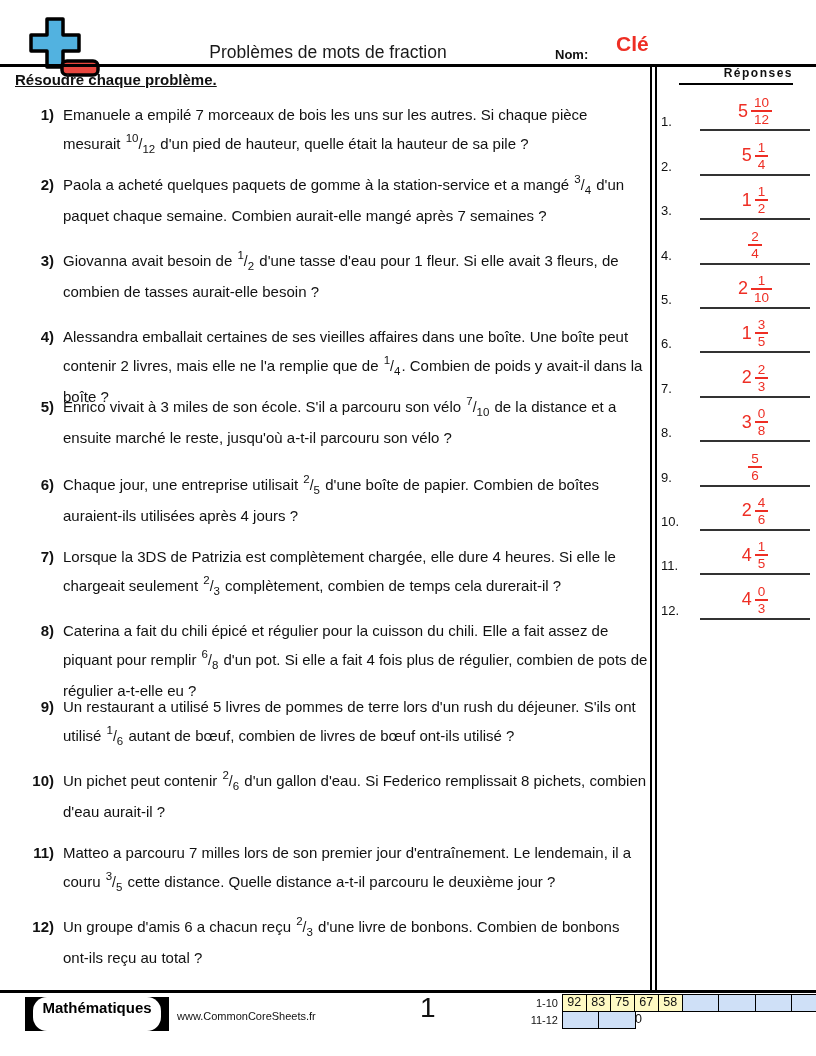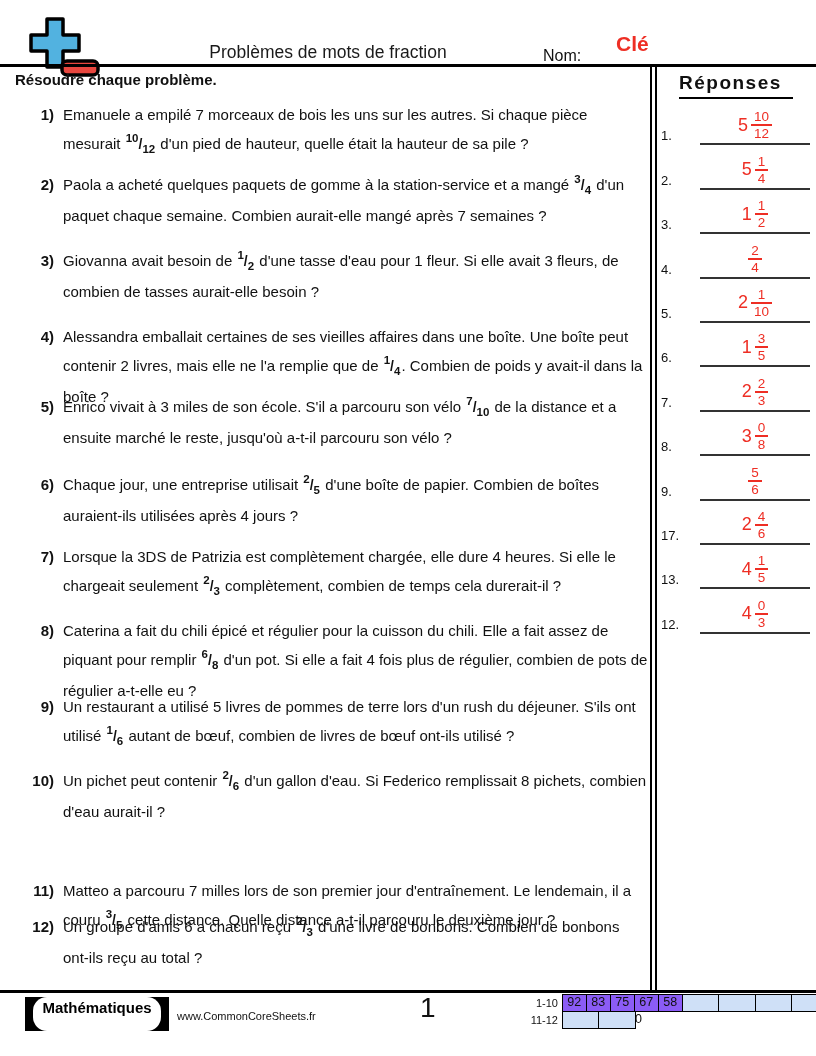--- a/index.html
+++ b/index.html
@@ -4,45 +4,45 @@
 <title>Problèmes de mots de fraction</title>
 <style>
   html,body{margin:0;padding:0;background:#fff;}
   #page{position:relative;width:816px;height:1056px;background:#fff;overflow:hidden;
         font-family:"Liberation Sans","DejaVu Sans",sans-serif;color:#111;}
 
   
   #logo{position:absolute;left:22px;top:15px;}
   #page-title{position:absolute;left:108px;top:42px;width:440px;text-align:center;
               font-size:17.5px;color:#1a1a1a;}
-  #name-label{position:absolute;left:543px;top:47px;font-size:16px;}
+  #name-label{position:absolute;left:555px;top:47px;font-size:13px;font-weight:bold;}
   #name-value{position:absolute;left:616px;top:32px;font-size:21px;font-weight:bold;
               color:var(--red,#ee2e24);}
   .hrule{position:absolute;left:0;width:816px;height:3px;background:#000;}
   #rule-top{top:64px;}
   #rule-bottom{top:990px;}
-  #instructions{position:absolute;left:15px;top:71px;font-size:15px;font-weight:bold;}
+  #instructions{position:absolute;left:15px;top:71px;font-size:15px;font-weight:bold;text-decoration:underline;}
 
   
   #vsep{position:absolute;left:650px;top:64px;height:929px;width:3px;
         border-left:2px solid #000;border-right:2px solid #000;}
 
   
   .problem{position:absolute;left:28px;width:620px;display:flex;}
   .pnum{flex:none;width:26px;text-align:right;font-weight:bold;font-size:15px;
         line-height:29px;margin-right:9px;}
   .ptext{font-size:15px;line-height:29px;width:585px;}
-  .ifrac{white-space:nowrap;padding:0 1px;font-weight:bold;}
+  .ifrac{white-space:nowrap;padding:0 1px;}
   .inu{font-size:11.5px;position:relative;top:-7px;}
   .isl{font-size:14px;}
   .ide{font-size:11.5px;position:relative;top:4px;}
 
   
   #answers{position:absolute;left:658px;top:66px;width:156px;}
-  #answers-title{margin:6px auto 0;width:114px;text-align:left;font-size:19px;
+  #answers-title{margin:0 auto 0;width:114px;text-align:right;font-size:12px;
                  font-weight:bold;letter-spacing:1.5px;border-bottom:2.5px solid #000;
                  padding-bottom:3px;}
   #answer-list{margin-top:2px;}
   .arow{position:relative;height:44.4px;}
   .alab{position:absolute;left:3px;bottom:2px;font-size:13px;}
   .aline{position:absolute;left:42px;right:4px;bottom:0;border-bottom:2px solid #333;}
   .aval{position:absolute;left:42px;right:4px;bottom:4px;text-align:center;
         color:var(--red,#ee2e24);}
   .awhole{font-size:18px;margin-right:3px;vertical-align:middle;}
   .sfrac{display:inline-block;vertical-align:middle;text-align:center;
@@ -55,21 +55,21 @@
               display:flex;justify-content:center;}
   #badge{background:#fff;color:#000;border-radius:14px;padding:2px 9px;font-size:15px;
          font-weight:bold;white-space:nowrap;}
   #site-url{position:absolute;left:177px;top:1010px;font-size:11px;}
   #page-number{position:absolute;left:420px;top:992px;font-size:28px;}
   #score-grid{position:absolute;left:505px;top:994px;}
   .srow{display:flex;height:18px;}
   .srow + .srow{margin-top:-1.5px;}
   .slabel{width:53px;text-align:right;padding-right:5px;font-size:11px;line-height:18px;}
   .scell{box-sizing:border-box;width:25.5px;border:1.5px solid #000;margin-left:-1.5px;
-         text-align:center;font-size:12.5px;line-height:15px;background:#8b5cf6;}
+         text-align:center;font-size:12.5px;line-height:15px;background:#fef9c3;}
   .scell:first-of-type{margin-left:0;}
   .scell.shaded{background:var(--shade,#cfe0f7);padding-left:36px;}
 </style>
 </head>
 <body>
 
 <div id="page">
 
   <svg id="logo" width="82" height="66" viewBox="0 0 82 66">
     <path id="logo-plus" d="M25 4 h16 v16 h16 v16 h-16 v16 h-16 v-16 H9 v-16 h16 z" stroke="#000" stroke-width="3.5" stroke-linejoin="round" fill="#52b2e0"></path>
@@ -115,21 +115,21 @@
         <div class="ptext">Caterina a fait du chili épicé et régulier pour la cuisson du chili. Elle a fait assez de piquant pour remplir <span class="ifrac"><span class="inu">6</span><span class="isl">/</span><span class="ide">8</span></span> d'un pot. Si elle a fait 4 fois plus de régulier, combien de pots de régulier a-t-elle eu ?</div>
       </div>
       <div class="problem" style="top: 692px;">
         <div class="pnum">9)</div>
         <div class="ptext">Un restaurant a utilisé 5 livres de pommes de terre lors d'un rush du déjeuner. S'ils ont utilisé <span class="ifrac"><span class="inu">1</span><span class="isl">/</span><span class="ide">6</span></span> autant de bœuf, combien de livres de bœuf ont-ils utilisé ?</div>
       </div>
       <div class="problem" style="top: 766px;">
         <div class="pnum">10)</div>
         <div class="ptext">Un pichet peut contenir <span class="ifrac"><span class="inu">2</span><span class="isl">/</span><span class="ide">6</span></span> d'un gallon d'eau. Si Federico remplissait 8 pichets, combien d'eau aurait-il ?</div>
       </div>
-      <div class="problem" style="top: 876px;">
+      <div class="problem" style="top: 838px;">
         <div class="pnum">11)</div>
         <div class="ptext">Matteo a parcouru 7 milles lors de son premier jour d'entraînement. Le lendemain, il a couru <span class="ifrac"><span class="inu">3</span><span class="isl">/</span><span class="ide">5</span></span> cette distance. Quelle distance a-t-il parcouru le deuxième jour ?</div>
       </div>
       <div class="problem" style="top: 912px; justify-content: space-between;">
         <div class="pnum">12)</div>
         <div class="ptext">Un groupe d'amis 6 a chacun reçu <span class="ifrac"><span class="inu">2</span><span class="isl">/</span><span class="ide">3</span></span> d'une livre de bonbons. Combien de bonbons ont-ils reçu au total ?</div>
       </div>
     </div>
 
   <div id="vsep"></div>
@@ -176,26 +176,26 @@
           <span class="alab">8.</span>
           <div class="aval"><span class="awhole">3</span><span class="sfrac"><span class="stop">0</span><span class="sbot">8</span></span></div>
           <div class="aline"></div>
         </div>
         <div class="arow">
           <span class="alab">9.</span>
           <div class="aval"><span class="sfrac"><span class="stop">5</span><span class="sbot">6</span></span></div>
           <div class="aline"></div>
         </div>
         <div class="arow">
-          <span class="alab">17.</span>
+          <span class="alab">10.</span>
           <div class="aval"><span class="awhole">2</span><span class="sfrac"><span class="stop">4</span><span class="sbot">6</span></span></div>
           <div class="aline"></div>
         </div>
         <div class="arow">
-          <span class="alab">13.</span>
+          <span class="alab">11.</span>
           <div class="aval"><span class="awhole">4</span><span class="sfrac"><span class="stop">1</span><span class="sbot">5</span></span></div>
           <div class="aline"></div>
         </div>
         <div class="arow">
           <span class="alab">12.</span>
           <div class="aval"><span class="awhole">4</span><span class="sfrac"><span class="stop">0</span><span class="sbot">3</span></span></div>
           <div class="aline"></div>
         </div>
       </div>
   </div>

